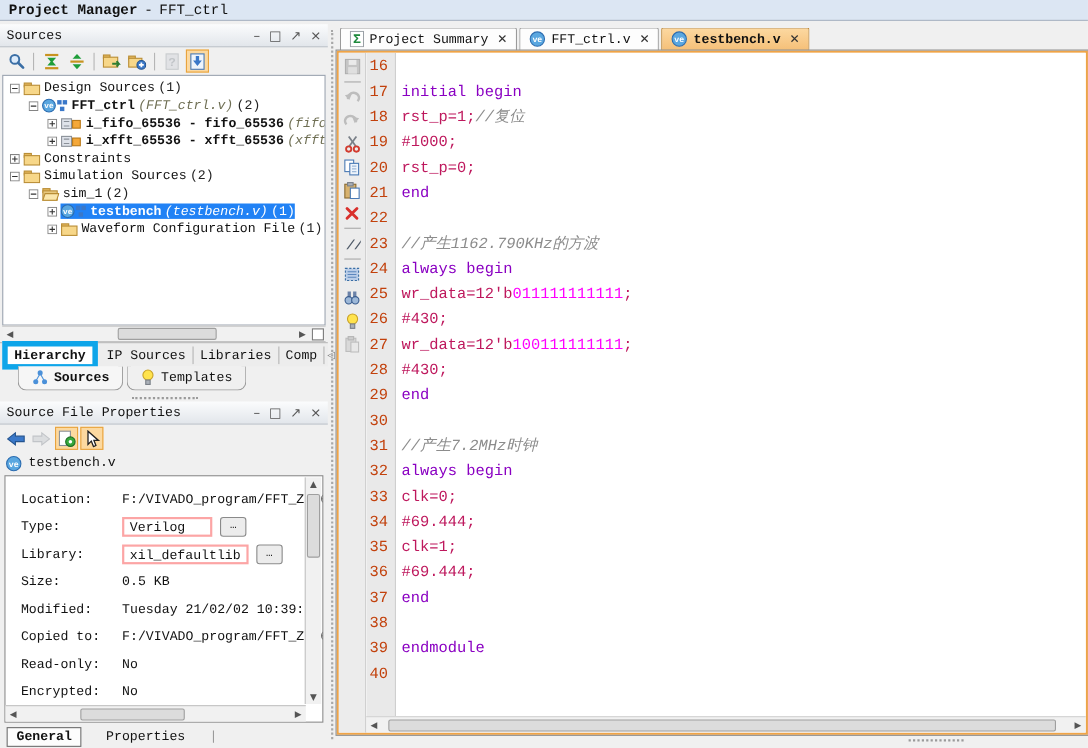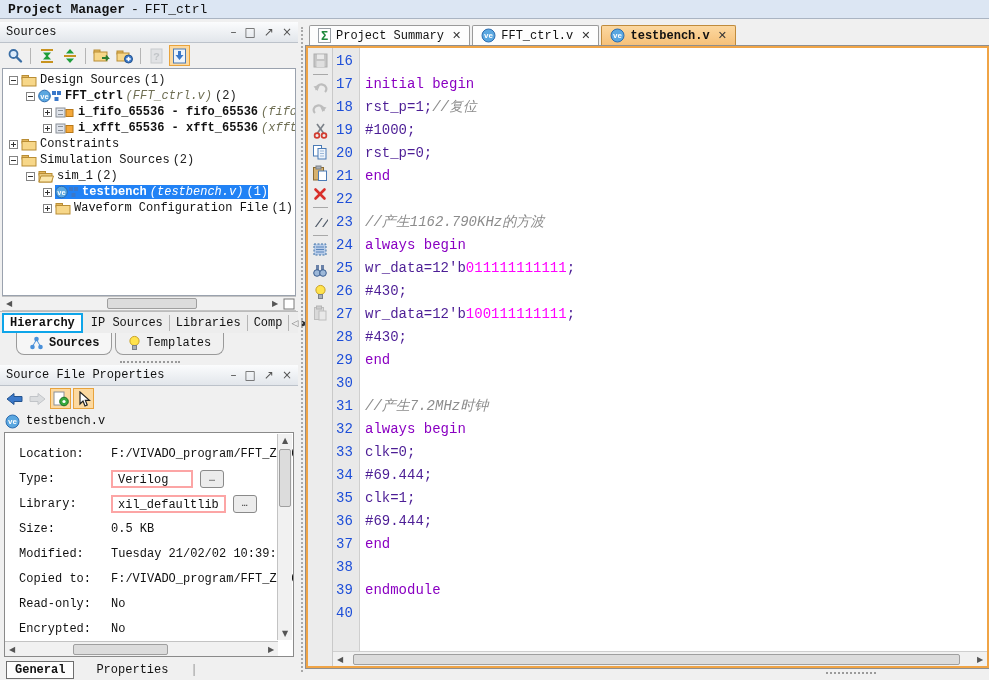--- a/index.html
+++ b/index.html
@@ -55,21 +55,21 @@
 
   .hscroll { height:15px; flex:0 0 15px; background:#f1f1f1; border:1px solid #c3c3c3; border-left:none; border-right:none;
     display:flex; align-items:center; margin:0 2px; }
   .sb-arrow { width:14px; text-align:center; color:#555; font-size:8px; line-height:13px; }
   .sb-track { flex:1; position:relative; height:13px; }
   .sb-thumb { position:absolute; top:1px; height:11px; background:#dcdcdc; border:1px solid #9f9f9f; border-radius:2px; }
   .corner-box { width:14px; height:13px; display:flex; align-items:center; justify-content:center; }
 
   .subtabs { height:22px; flex:0 0 22px; display:flex; align-items:center; background:#ededed; border-top:1px solid #bbb; padding-left:2px; }
   .subtab { padding:1px 6px; border-right:1px solid #b5b5b5; white-space:nowrap; }
-  .subtab.active { background:#fff; border:2px solid #0ea5e9; font-weight:bold; margin-right:2px; }
+  .subtab.active { background:#fff; border:5px solid #0ea5e9; font-weight:bold; margin-right:2px; }
   .subtab-nav { display:flex; align-items:center; gap:3px; margin-left:2px; color:#444; }
   .subtab-nav .icon { font-size:9px; }
 
   .viewtabs { height:26px; flex:0 0 26px; display:flex; padding-left:16px; }
   .vtab { display:flex; align-items:center; gap:5px; padding:2px 12px 4px; background:#f0f0f0;
     border:1px solid #9a9a9a; border-top:none; border-radius:0 0 8px 8px; margin-right:3px; height:22px; }
   .vtab.active { font-weight:bold; background:#f6f6f6; }
   .drag-dots-h { height:6px; flex:0 0 6px; position:relative; }
   .drag-dots-h .dots { position:absolute; left:120px; width:60px; top:2px; border-top:2px dotted #9a9a9a; }
 
@@ -110,24 +110,24 @@
   .sbtn.disabled { opacity:.5; filter:grayscale(100%); }
   .ssep { width:15px; border-top:1px solid #a8a8a8; margin:2px 0 4px; }
 
   .edit-main { flex:1; min-width:0; display:flex; flex-direction:column; }
   .pathbar { height:20px; flex:0 0 20px; background:#f4f4f4; border-bottom:1px solid #c5c5c5;
     display:flex; align-items:center; padding-left:5px; white-space:nowrap; overflow:hidden; }
   .code-area { flex:1; min-height:0; position:relative; background:#fff; overflow:hidden; }
   .gutterbg { position:absolute; left:0; top:0; bottom:0; width:27px; background:#e9e9e9; border-right:1px solid #cfcfcf; }
   .code-lines { position:relative; padding-top:2px; }
   .cline { display:flex; height:23px; line-height:23px; font-size:14px; }
-  .cline .ln { width:27px; flex:0 0 27px; padding-left:3px; color:#1d4ed8; }
+  .cline .ln { width:27px; flex:0 0 27px; padding-left:3px; color:#c2410c; }
   .cline .ct { padding-left:5px; white-space:pre; }
   .tok-k { color:#8a00c2; }
-  .tok-p { color:#4c1d95; }
+  .tok-p { color:#be185d; }
   .tok-c { color:#8c8c8c; font-style:italic; }
   .tok-b { color:#ff00ff; }
   .ehscroll { height:15px; flex:0 0 15px; background:#f1f1f1; border-top:1px solid #cfcfcf; display:flex; align-items:center; }
   .bottom-strip { height:12px; flex:0 0 12px; position:relative; }
   .bottom-strip .dots { position:absolute; left:520px; width:50px; top:4px; border-top:2px dotted #9a9a9a; }
 
   .icon { display:inline-flex; align-items:center; justify-content:center; }
   .icon svg { display:block; }
   .glyph { font-family:"DejaVu Sans", sans-serif; }
 </style>

